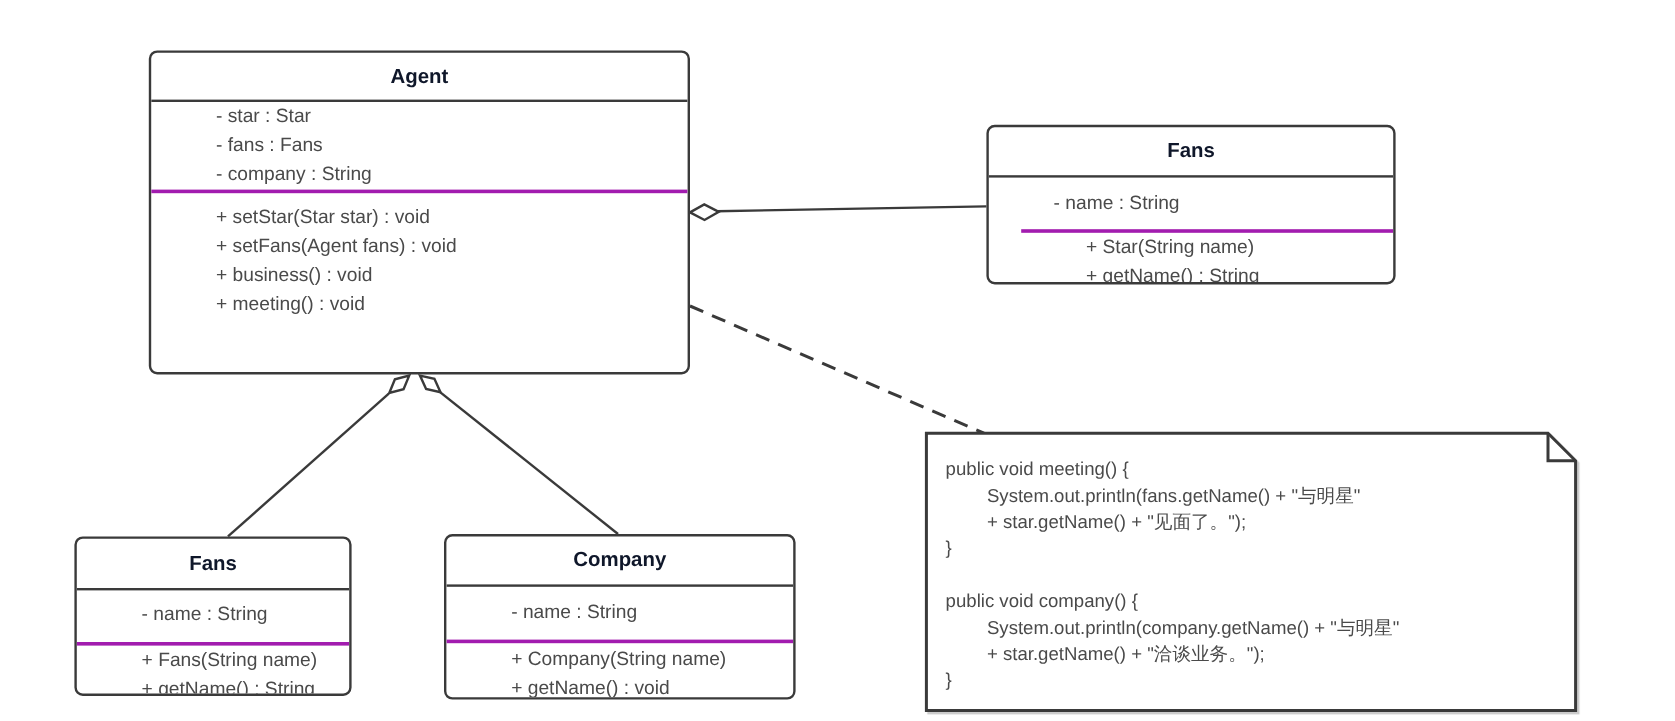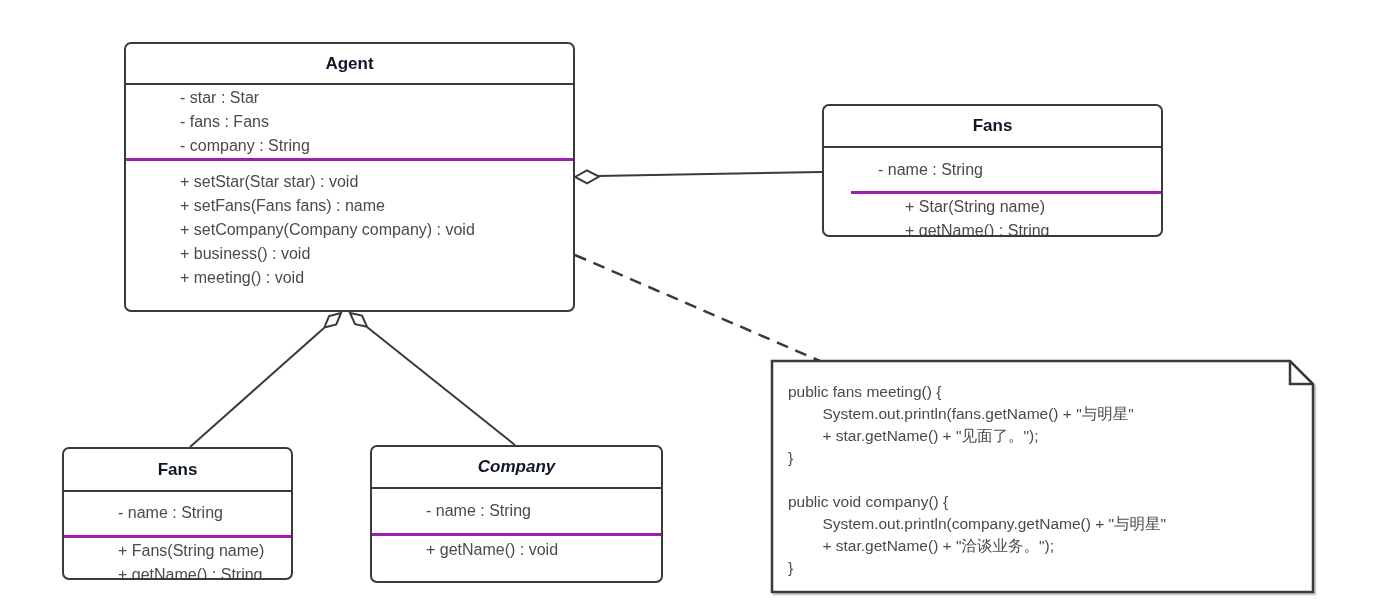--- a/index.html
+++ b/index.html
@@ -65,22 +65,21 @@
 
   <div class="cls" style="left:124px;top:42px;width:451px;height:270px;">
     <div class="cls-title" style="height:41px;">Agent</div>
     <div class="cls-sec" style="height:73px;padding-top:1px;">
       <div class="m">- star : Star</div>
       <div class="m">- fans : Fans</div>
       <div class="m">- company : String</div>
     </div>
     <div class="cls-sec" style="height:156px;padding-top:9px;">
       <div class="m">+ setStar(Star star) : void</div>
-      <div class="m">+ setFans(Fans fans) : name</div>
-      <div class="m">+ setCompany(Company company) : void</div>
+      <div class="m">+ setFans(Agent fans) : void</div>
       <div class="m">+ business() : void</div>
       <div class="m">+ meeting() : void</div>
     </div>
   </div>
 
   <div class="cls" style="left:822px;top:104px;width:341px;height:133px;">
     <div class="cls-title" style="height:42px;">Fans</div>
     <div class="cls-sec" style="height:43px;padding-top:10px;">
       <div class="m">- name : String</div>
     </div>
@@ -95,31 +94,32 @@
     <div class="cls-sec" style="height:43px;padding-top:9px;">
       <div class="m">- name : String</div>
     </div>
     <div class="cls-sec" style="height:52px;padding-top:1px;">
       <div class="m">+ Fans(String name)</div>
       <div class="m">+ getName() : String</div>
     </div>
   </div>
 
   <div class="cls" style="left:370px;top:445px;width:293px;height:138px;">
-    <div class="cls-title" style="height:42px;font-style:italic;">Company</div>
+    <div class="cls-title" style="height:42px;">Company</div>
     <div class="cls-sec" style="height:44px;padding-top:10px;">
       <div class="m">- name : String</div>
     </div>
     <div class="cls-sec" style="height:48px;padding-top:2px;">
+      <div class="m">+ Company(String name)</div>
       <div class="m">+ getName() : void</div>
     </div>
   </div>
 
   <div class="note-text" style="left:772px;top:361px;width:541px;height:231px;padding:20px 10px 0 16px;">
-    <div class="code-line">public fans meeting() {</div>
+    <div class="code-line">public void meeting() {</div>
     <div class="code-line">        System.out.println(fans.getName() + "与明星"</div>
     <div class="code-line">        + star.getName() + "见面了。");</div>
     <div class="code-line">}</div>
     <div class="code-line"></div>
     <div class="code-line">public void company() {</div>
     <div class="code-line">        System.out.println(company.getName() + "与明星"</div>
     <div class="code-line">        + star.getName() + "洽谈业务。");</div>
     <div class="code-line">}</div>
   </div>
 

